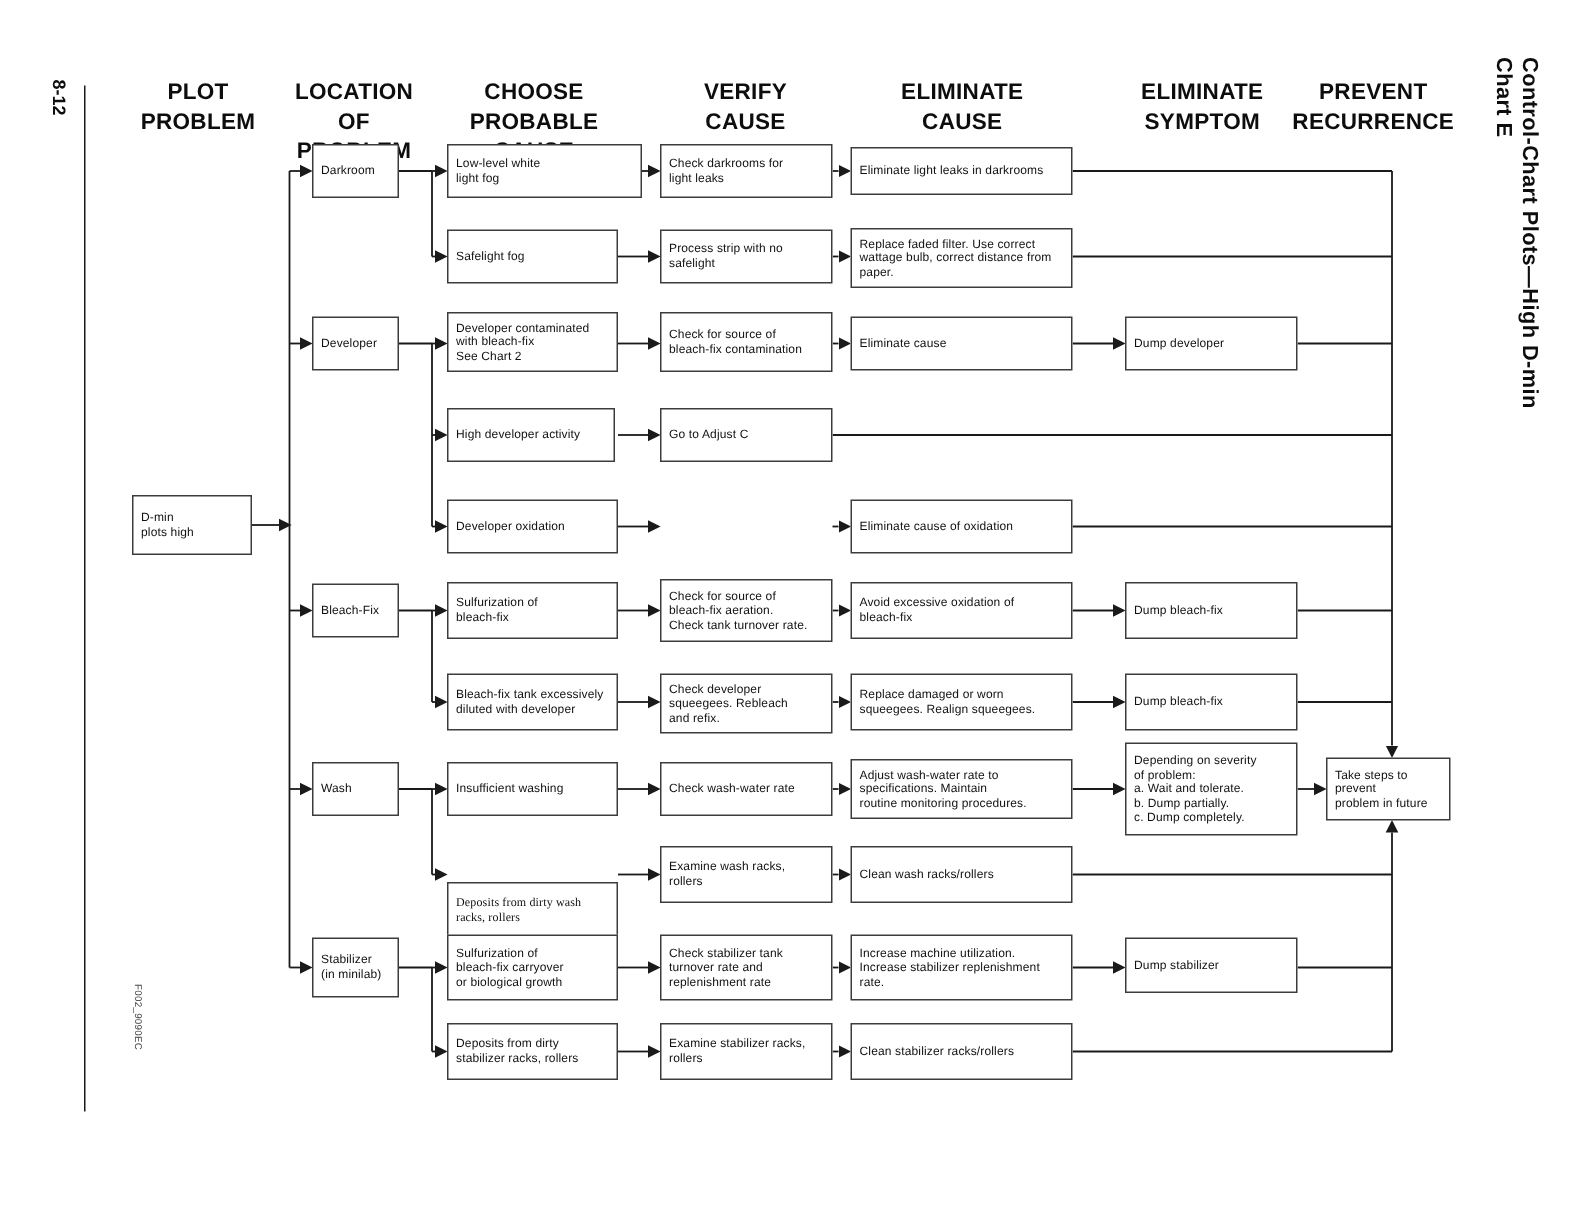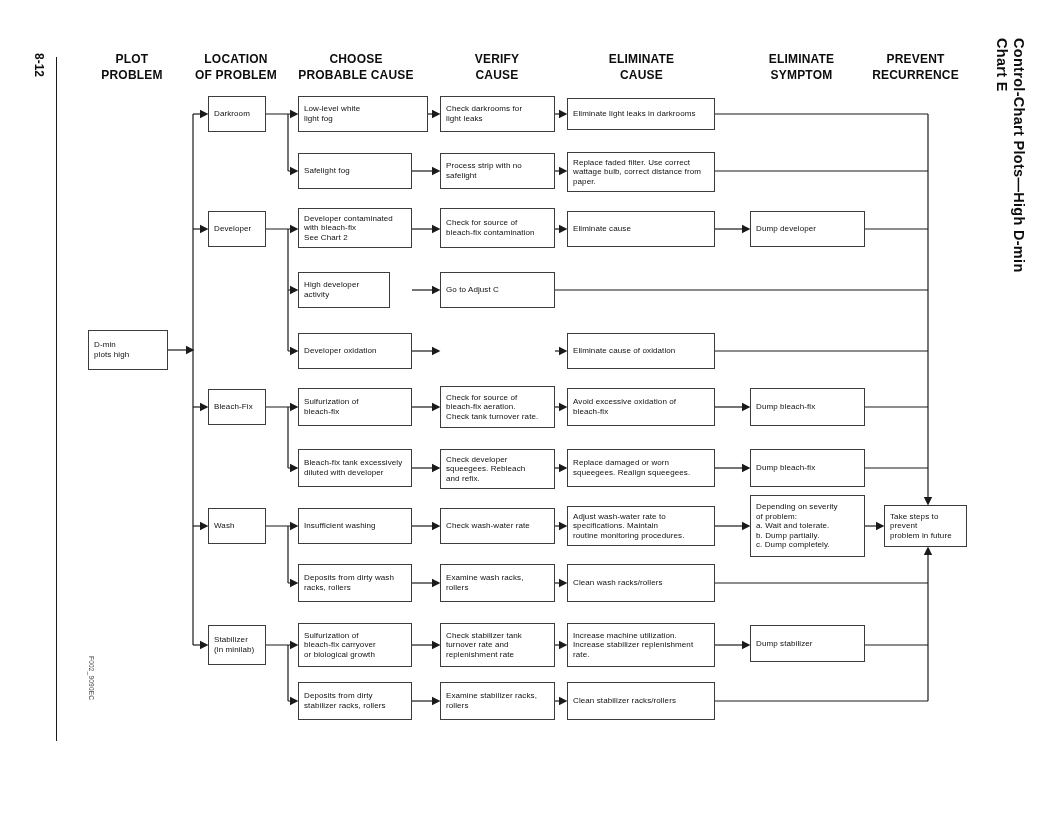--- a/index.html
+++ b/index.html
@@ -10,21 +10,21 @@
   }
   #stage{position:absolute;inset:0;}
   svg.lines{position:absolute;left:0;top:0;}
   .box{
     position:absolute;background:#fff;border:1.4px solid #3c3c3c;
     box-sizing:border-box;display:flex;align-items:center;
     padding:2px 5px;font-size:8px;line-height:1.2;color:#101010;
     white-space:pre-line;letter-spacing:0.1px;
   }
   .colhead{
-    position:absolute;top:52px;font-weight:bold;font-size:12px;line-height:1.3;
+    position:absolute;top:52px;font-weight:bold;font-size:15px;line-height:1.3;
     text-align:center;white-space:pre-line;color:#0d0d0d;letter-spacing:0.2px;
   }
   .vert{
     position:absolute;transform:rotate(90deg);transform-origin:0 0;
     white-space:nowrap;color:#0d0d0d;
   }
   .side-title{font-weight:bold;font-size:14.5px;letter-spacing:0.3px;}
   .page-num{font-weight:bold;font-size:12px;}
   .fig-code{font-size:6.5px;color:#444;letter-spacing:0.2px;}
 </style>
@@ -127,28 +127,28 @@
   <div class="box" style="left:208px;top:508px;width:58px;height:36px;">Wash</div>
   <div class="box" style="left:208px;top:625px;width:58px;height:40px;">Stabilizer
 (in minilab)</div>
 
   <div class="box" style="left:298px;top:96px;width:130px;height:36px;">Low-level white
 light fog</div>
   <div class="box" style="left:298px;top:153px;width:114px;height:36px;">Safelight fog</div>
   <div class="box" style="left:298px;top:208px;width:114px;height:40px;">Developer contaminated
 with bleach-fix
 See Chart 2</div>
-  <div class="box" style="left:298px;top:272px;width:92px;height:36px;">High developer activity</div>
+  <div class="box" style="left:298px;top:272px;width:112px;height:36px;text-align:center;">High developer activity</div>
   <div class="box" style="left:298px;top:333px;width:114px;height:36px;">Developer oxidation</div>
   <div class="box" style="left:298px;top:388px;width:114px;height:38px;">Sulfurization of
 bleach-fix</div>
   <div class="box" style="left:298px;top:449px;width:114px;height:38px;">Bleach-fix tank excessively
 diluted with developer</div>
   <div class="box" style="left:298px;top:508px;width:114px;height:36px;">Insufficient washing</div>
-  <div class="box" style="left:298px;top:564px;width:114px;height:38px;">Deposits from dirty wash
+  <div class="box" style="left:298px;top:588px;width:114px;height:38px;font-family:Liberation Serif, serif;">Deposits from dirty wash
 racks, rollers</div>
   <div class="box" style="left:298px;top:623px;width:114px;height:44px;">Sulfurization of
 bleach-fix carryover
 or biological growth</div>
   <div class="box" style="left:298px;top:682px;width:114px;height:38px;">Deposits from dirty
 stabilizer racks, rollers</div>
 
   <div class="box" style="left:440px;top:96px;width:115px;height:36px;">Check darkrooms for
 light leaks</div>
   <div class="box" style="left:440px;top:153px;width:115px;height:36px;">Process strip with no

